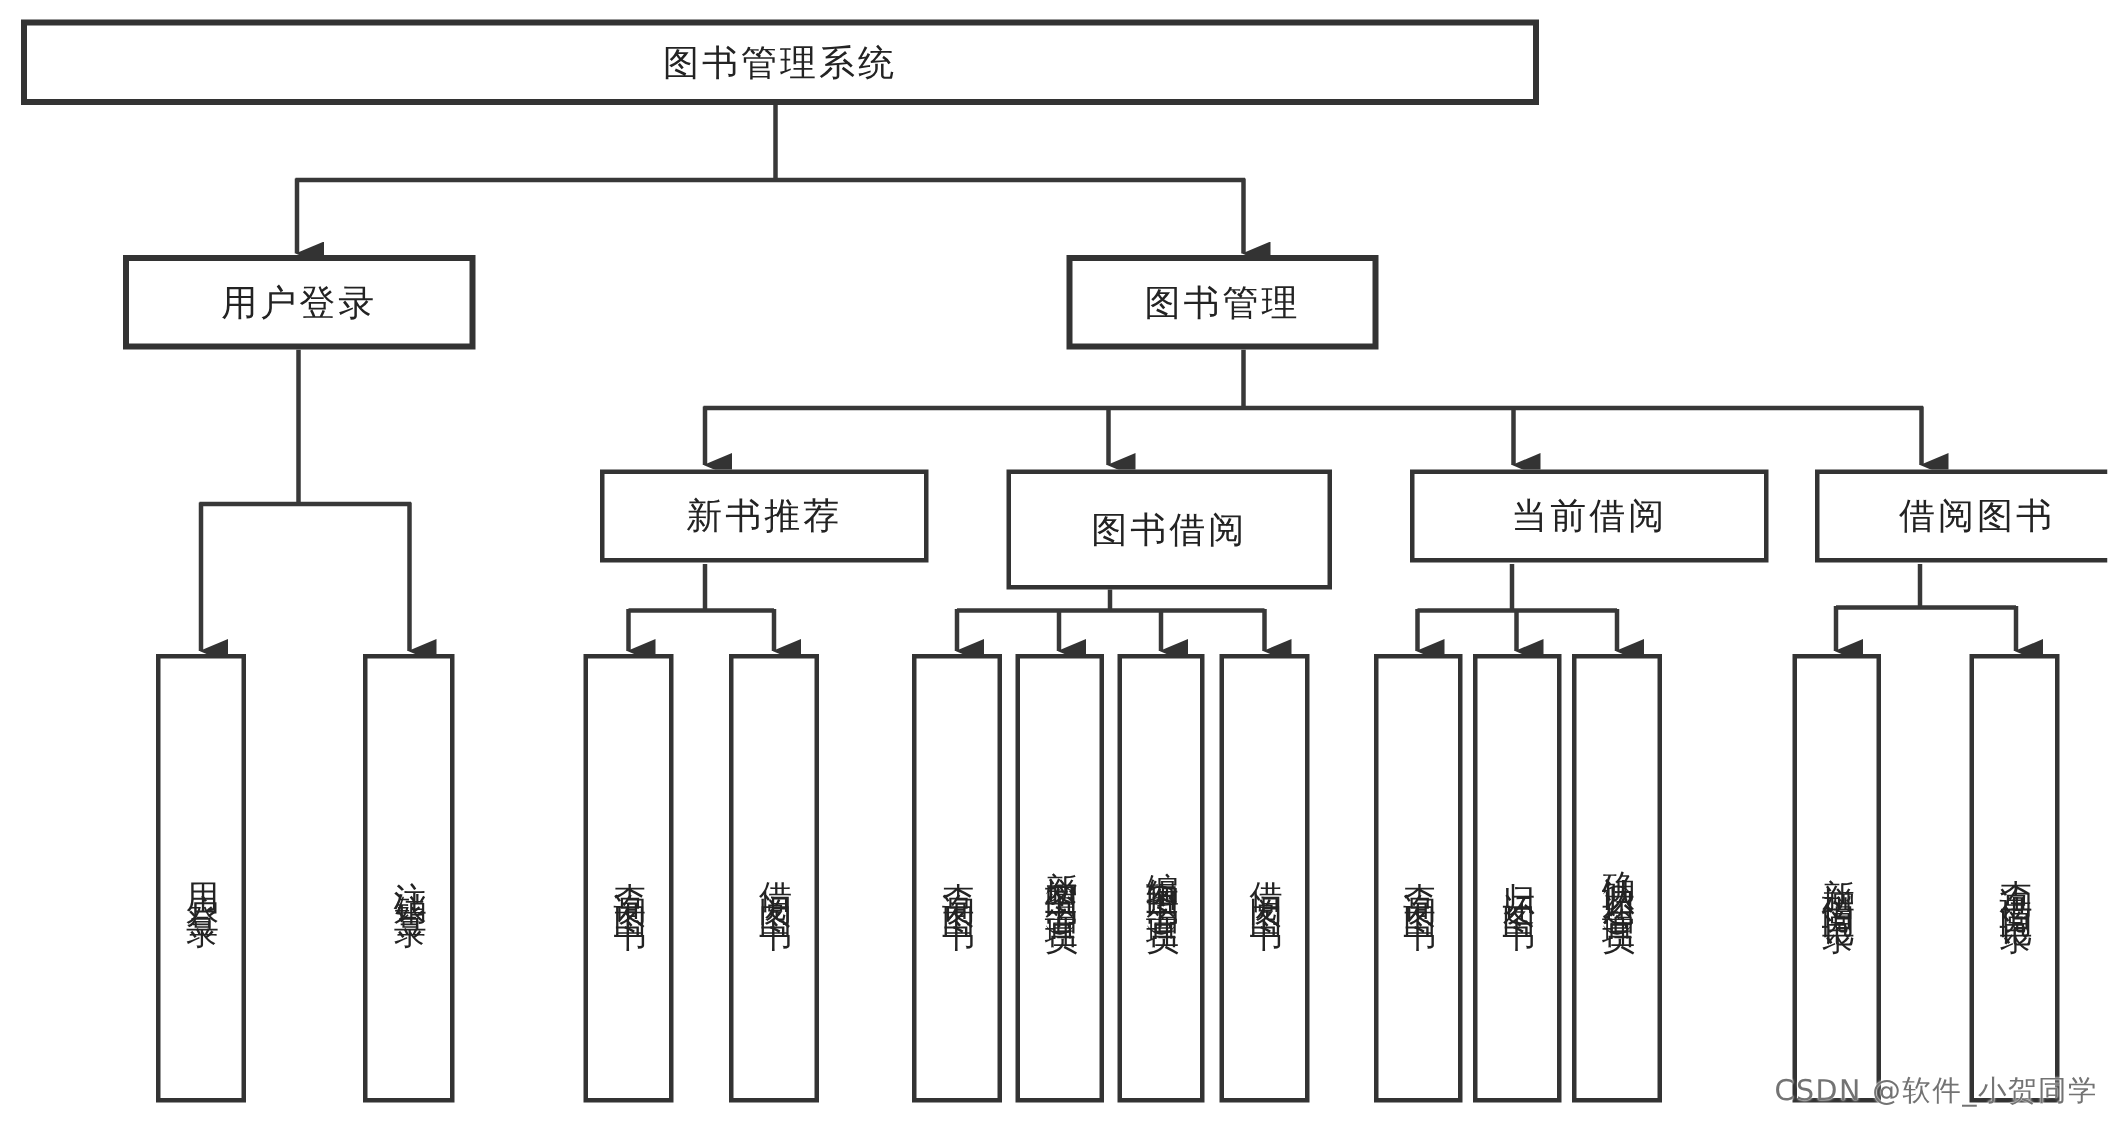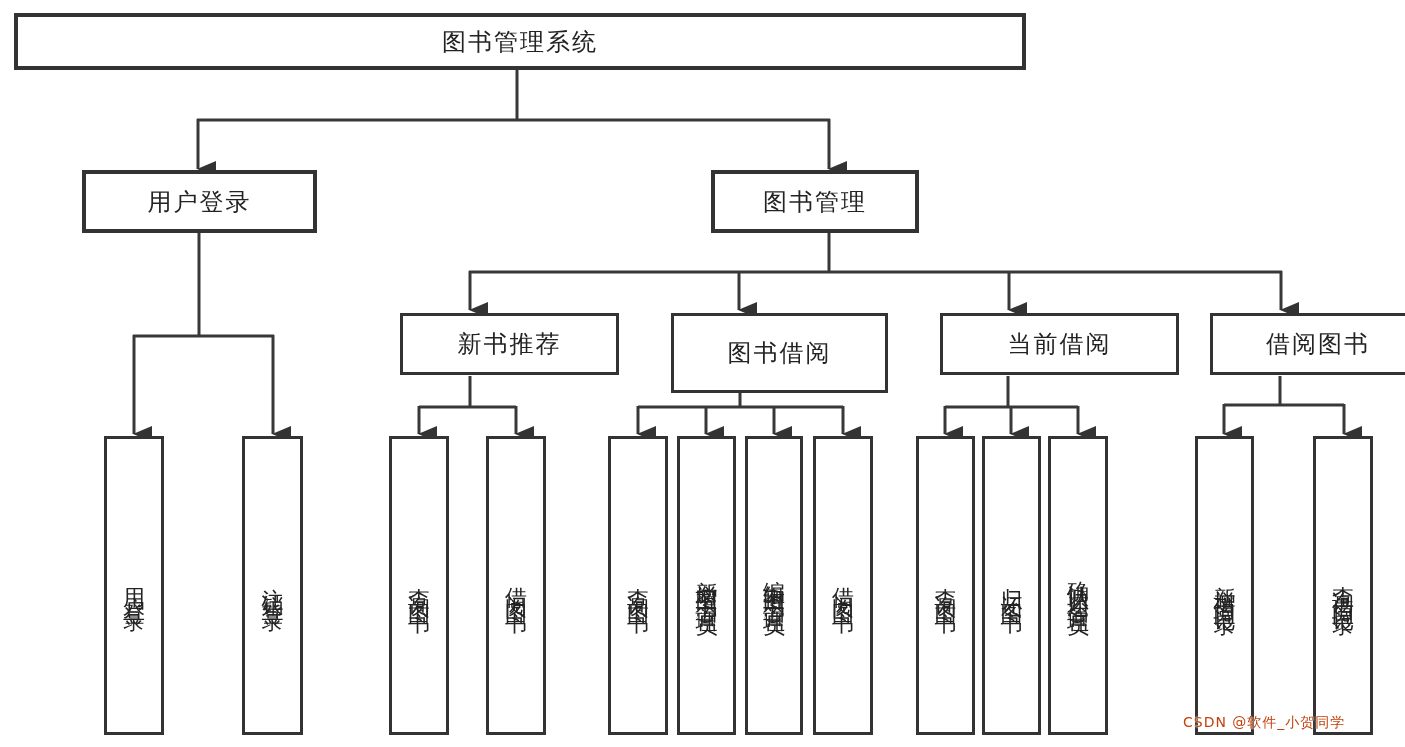--- a/index.html
+++ b/index.html
@@ -57,22 +57,22 @@
     font-size: 22px;
     letter-spacing: 8px;
     line-height: 1;
     white-space: nowrap;
   }
   .watermark {
     position: absolute;
     left: 1183px;
     top: 714px;
     z-index: 3;
-    font-size: 14px;
-    color: #c2410c;
+    font-size: 19px;
+    color: #737373;
     letter-spacing: 1px;
     text-shadow: 0 0 2px #ffffff, 0 0 1px #ffffff;
     white-space: nowrap;
   }
 </style>
 </head>
 <body>
 
 <div class="canvas">
 

